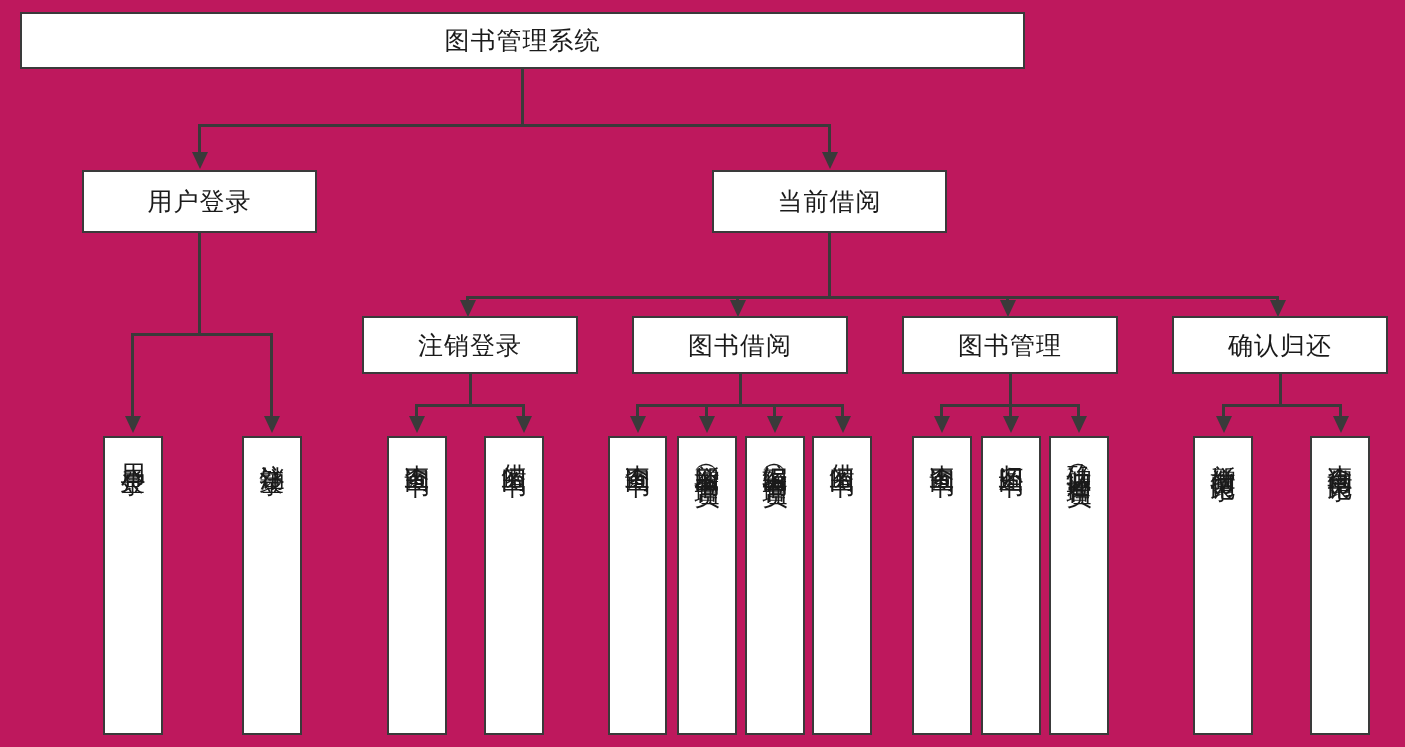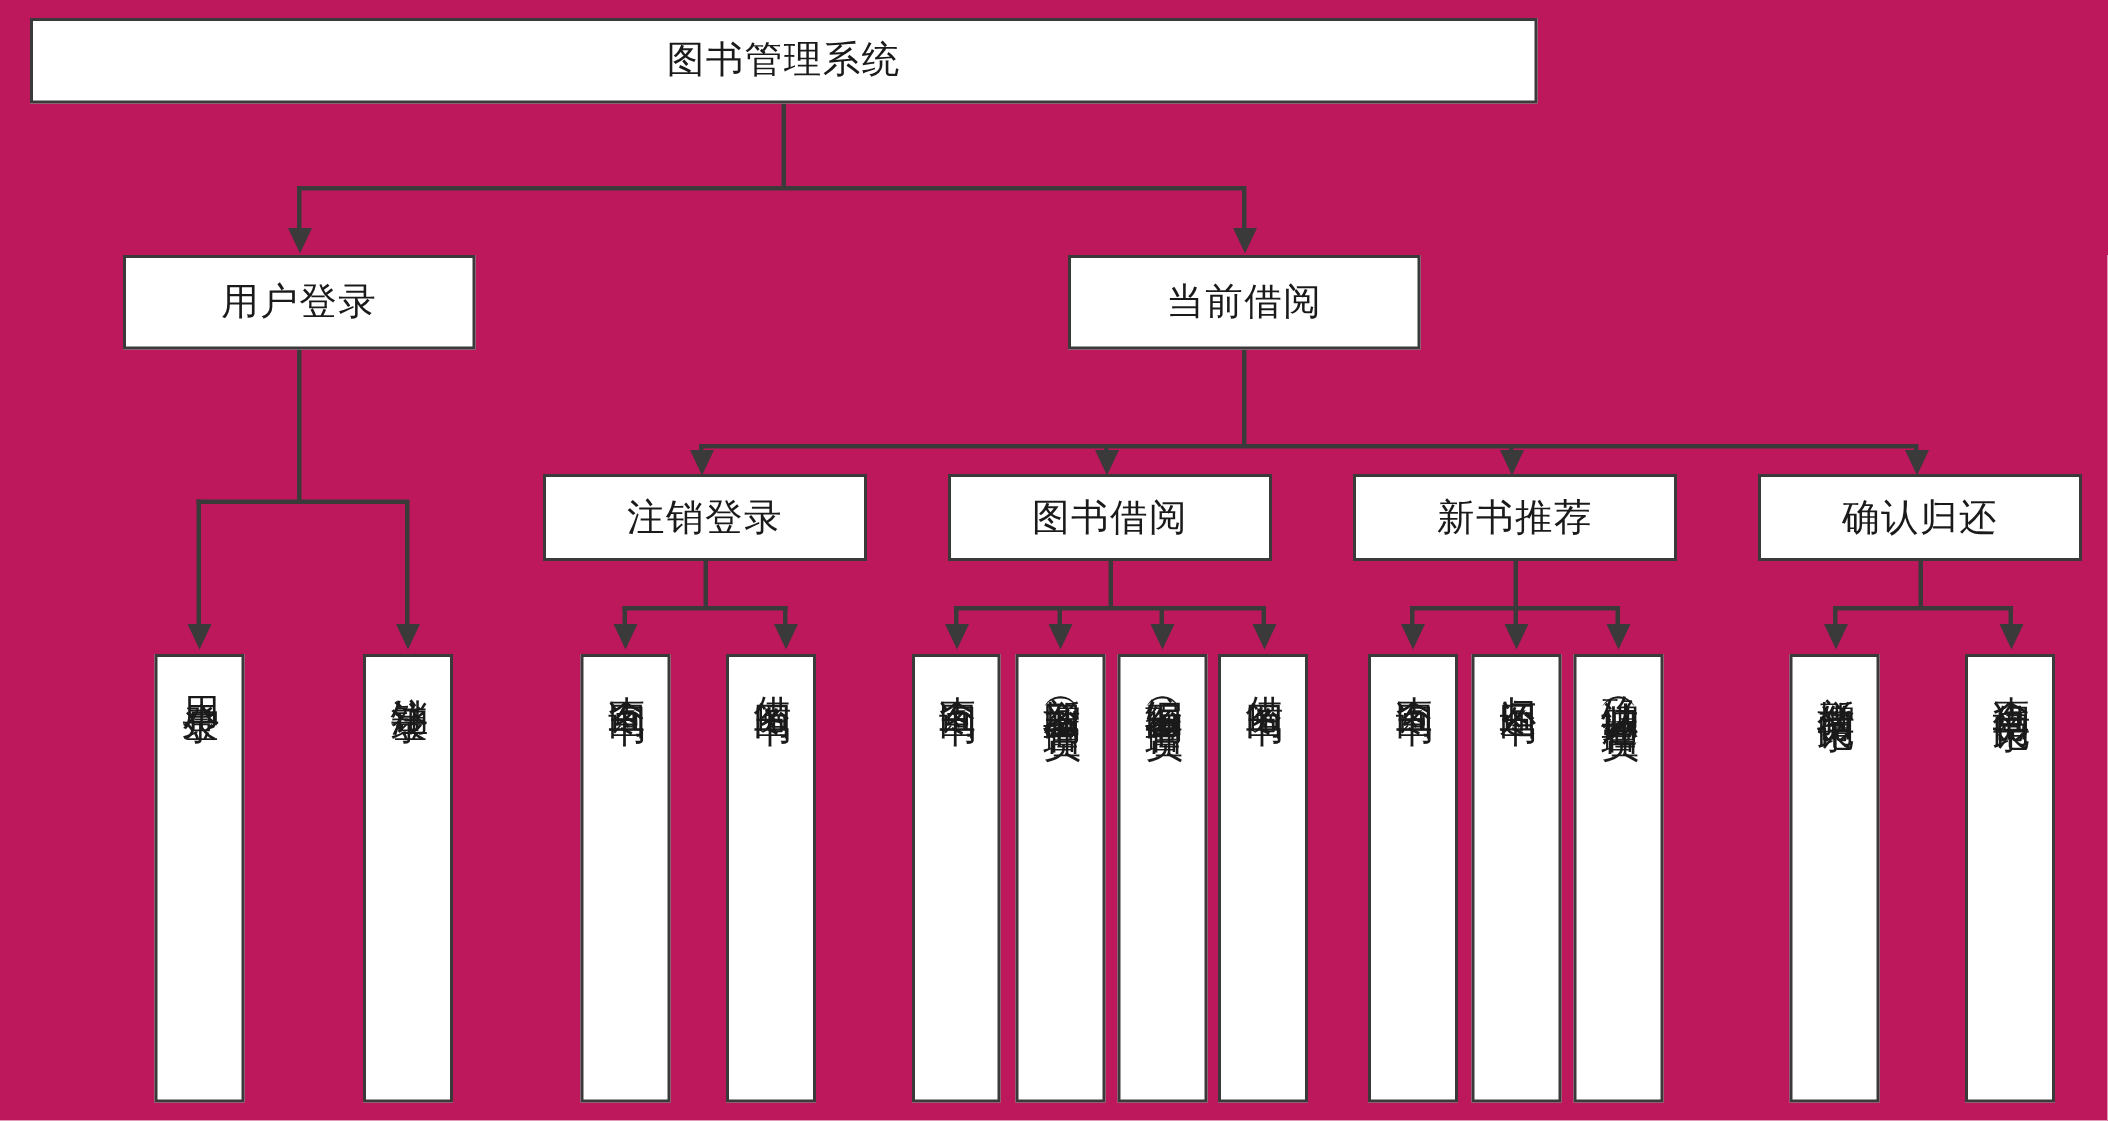--- a/index.html
+++ b/index.html
@@ -119,21 +119,21 @@
   <div class="edge v" style="left:1276px; top:296px; height:8px;"></div>
   <div class="arrow" style="left:1270px; top:300px;"></div>
 
   <div class="node horizontal" style="left:362px; top:316px; width:216px; height:58px;">
     <span class="node-label">注销登录</span>
   </div>
   <div class="node horizontal" style="left:632px; top:316px; width:216px; height:58px;justify-content:center;">
     <span class="node-label">图书借阅</span>
   </div>
   <div class="node horizontal" style="left:902px; top:316px; width:216px; height:58px;">
-    <span class="node-label">新书推荐</span>
+    <span class="node-label">图书管理</span>
   </div>
   <div class="node horizontal" style="left:1172px; top:316px; width:216px; height:58px;">
     <span class="node-label">确认归还</span>
   </div>
 
   <div class="edge v" style="left:469px; top:374px; height:32px;"></div>
   <div class="edge h" style="left:415px; top:404px; width:110px;"></div>
   <div class="edge v" style="left:415px; top:404px; height:14px;"></div>
   <div class="arrow" style="left:409px; top:416px;"></div>
   <div class="edge v" style="left:522px; top:404px; height:14px;"></div>

